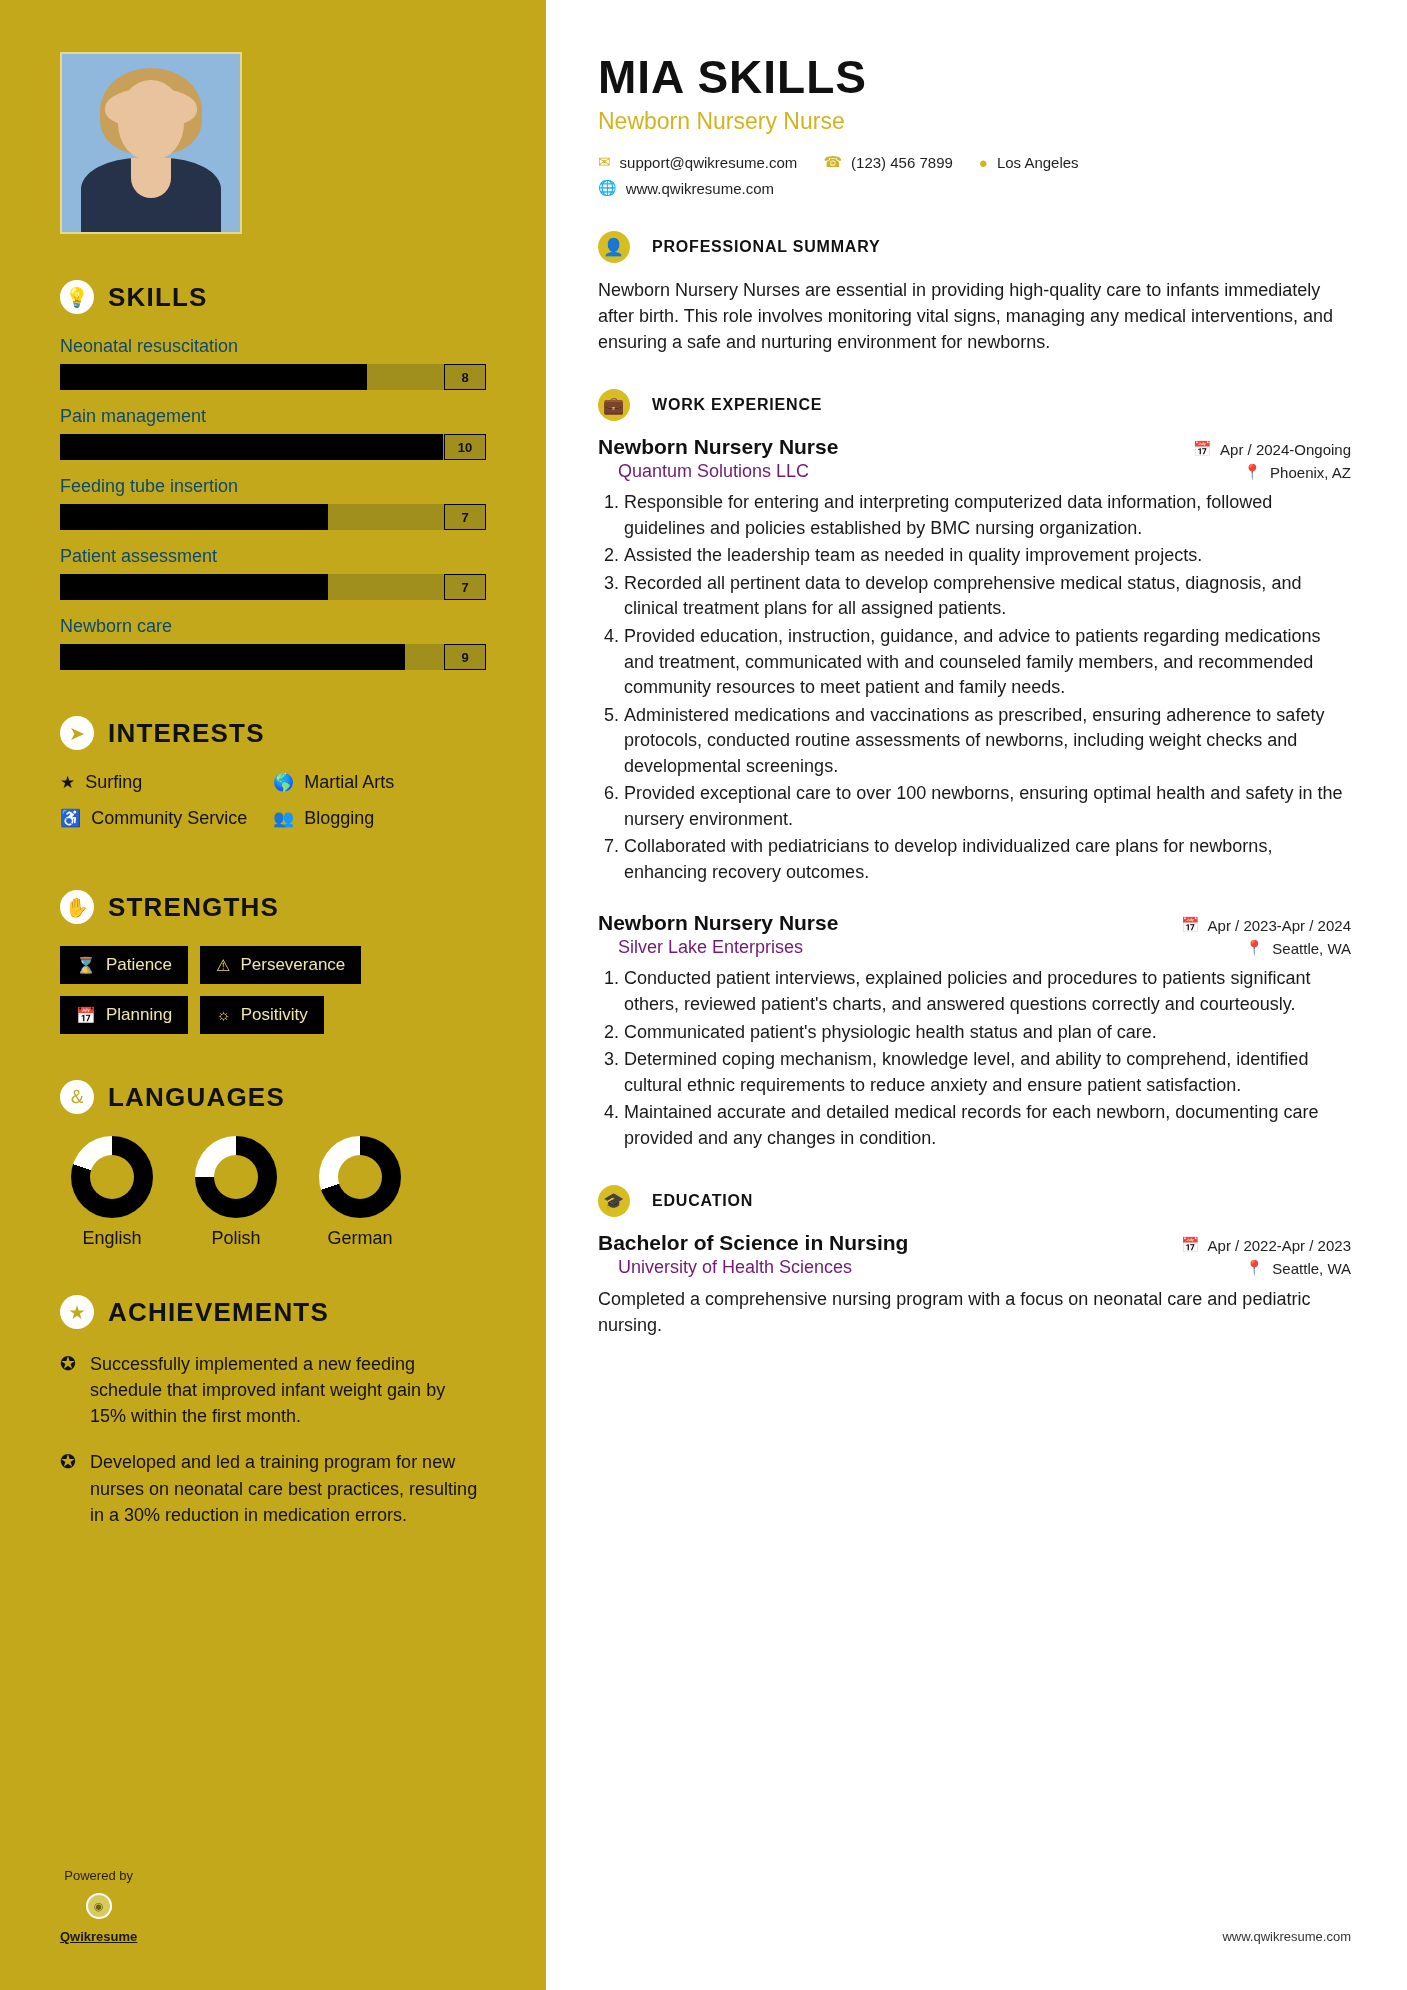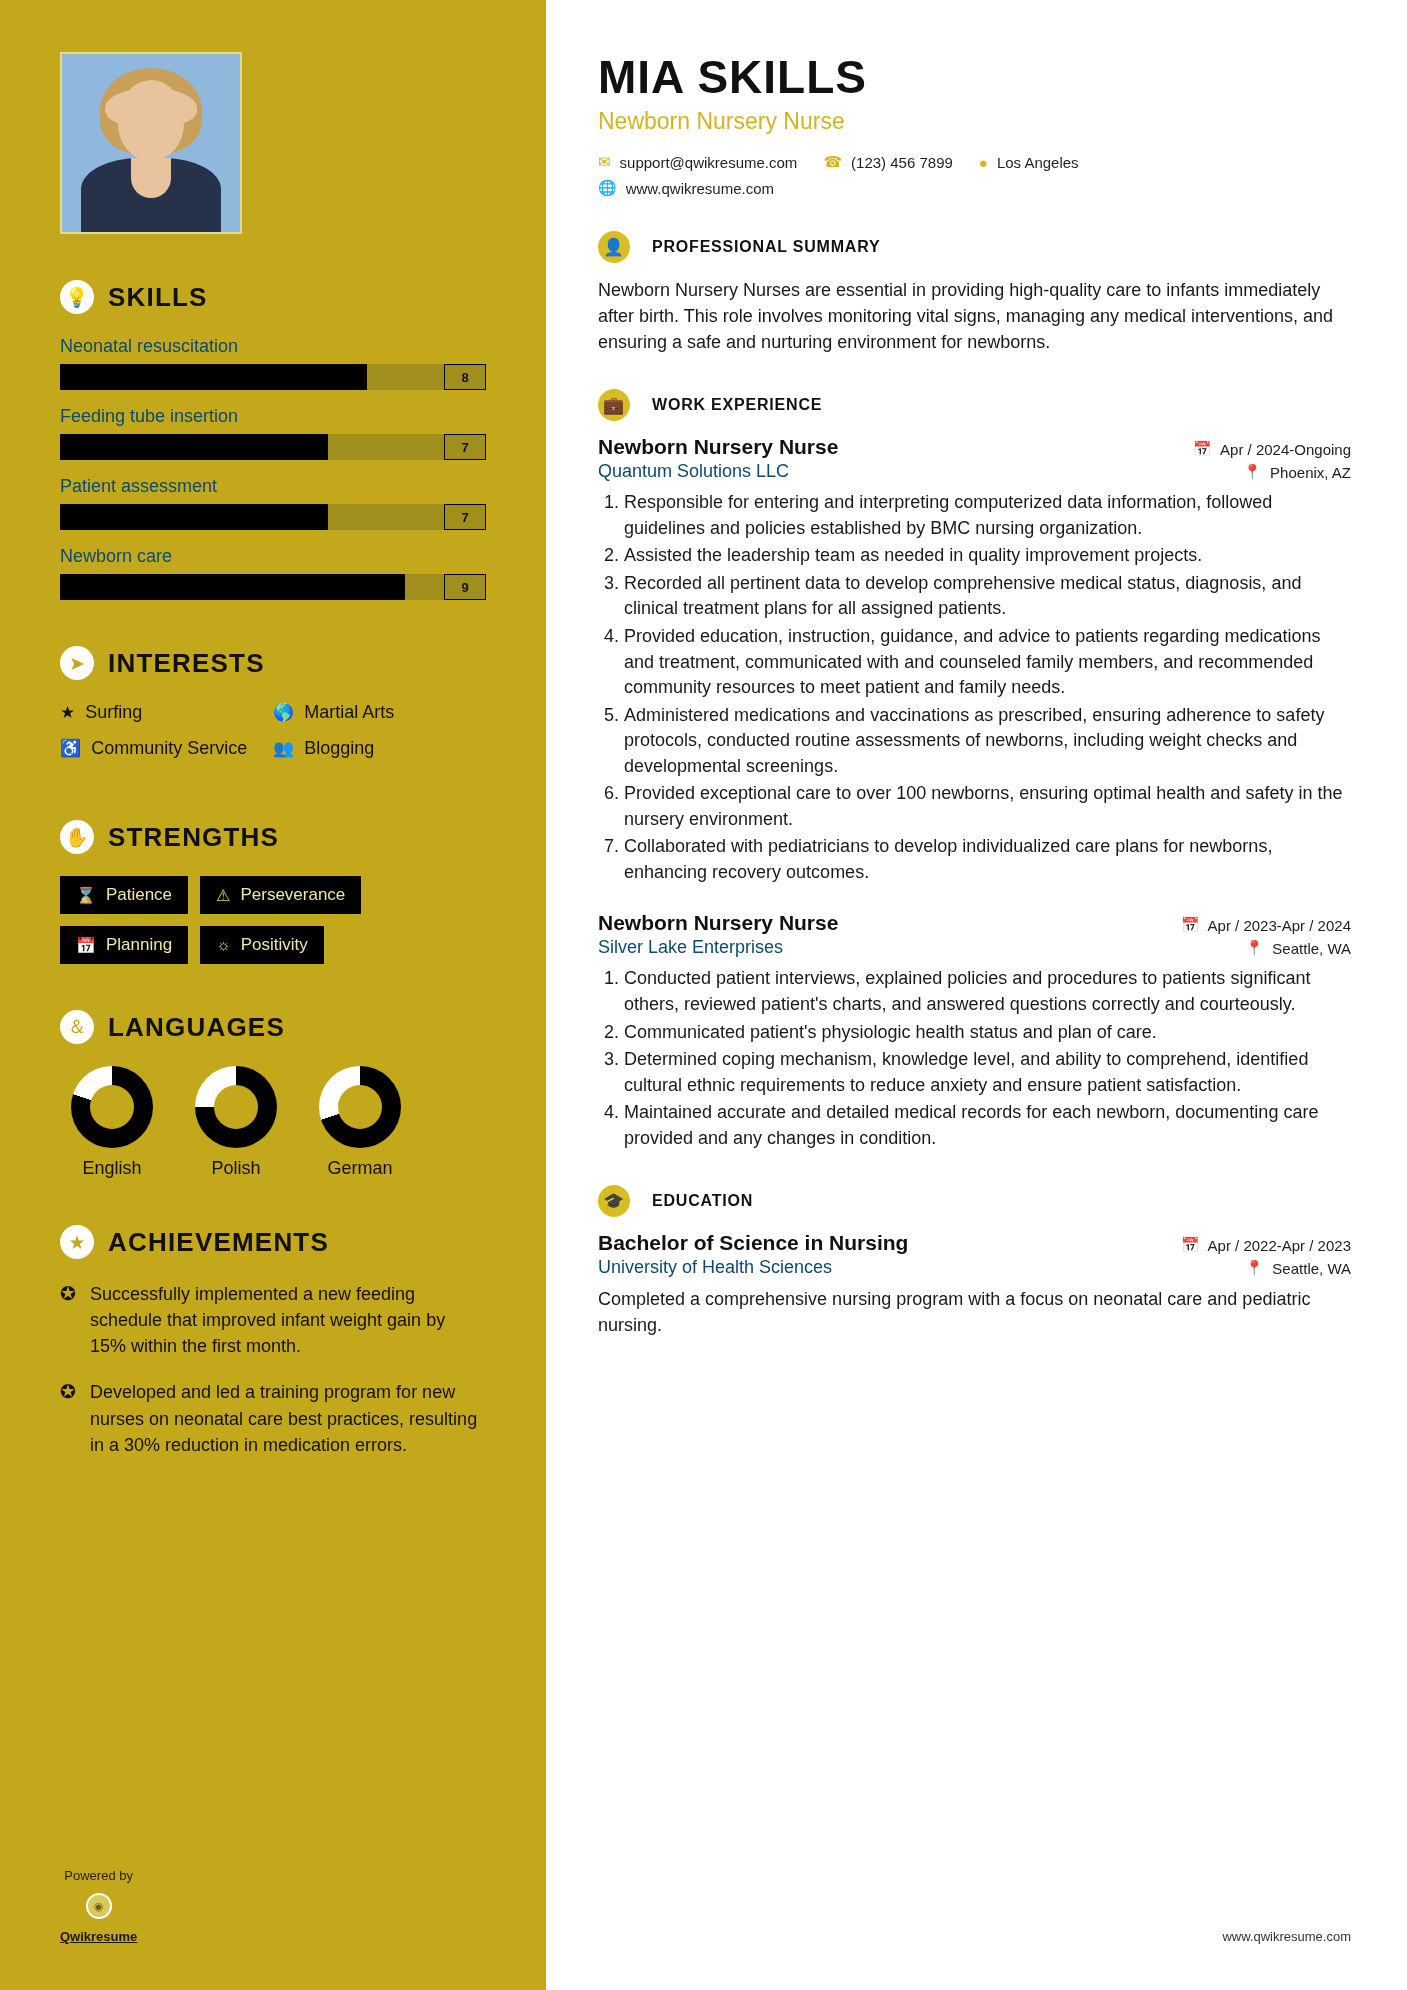--- a/index.html
+++ b/index.html
@@ -319,21 +319,21 @@
     gap: 8px;
     white-space: nowrap;
   }
   .job-sub {
     display: flex;
     justify-content: space-between;
     align-items: baseline;
     margin-top: 2px;
     margin-bottom: 8px;
   }
-  .company { font-size: 18px; color: #0c4a6e; }
+  .company { font-size: 18px; color: #701a75; margin-left: 20px; }
   ol.bullets {
     margin: 0 0 0 0;
     padding-left: 26px;
     font-size: 18px;
     line-height: 1.42;
     color: #1a1a1a;
   }
   ol.bullets li { margin-bottom: 2px; }
   .job-block { margin-bottom: 26px; }
   .edu-desc {
@@ -369,20 +369,27 @@
       <span class="circ">💡</span>
       <span class="txt">SKILLS</span>
     </div>
 
     <div>
       <div class="skill">
         <div class="skill-name">Neonatal resuscitation</div>
         <div class="skill-bar">
           <div class="skill-fill" style="width:72%"></div>
           <div class="skill-val">8</div>
+        </div>
+      </div>
+      <div class="skill">
+        <div class="skill-name">Pain management</div>
+        <div class="skill-bar">
+          <div class="skill-fill" style="width:90%"></div>
+          <div class="skill-val">10</div>
         </div>
       </div>
       <div class="skill">
         <div class="skill-name">Feeding tube insertion</div>
         <div class="skill-bar">
           <div class="skill-fill" style="width:63%"></div>
           <div class="skill-val">7</div>
         </div>
       </div>
       <div class="skill">

